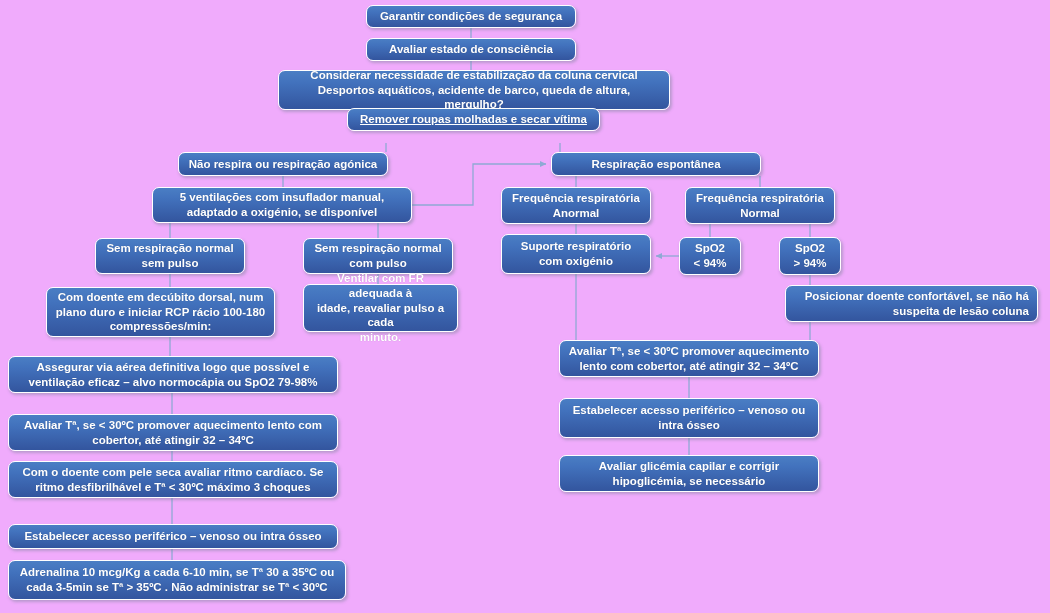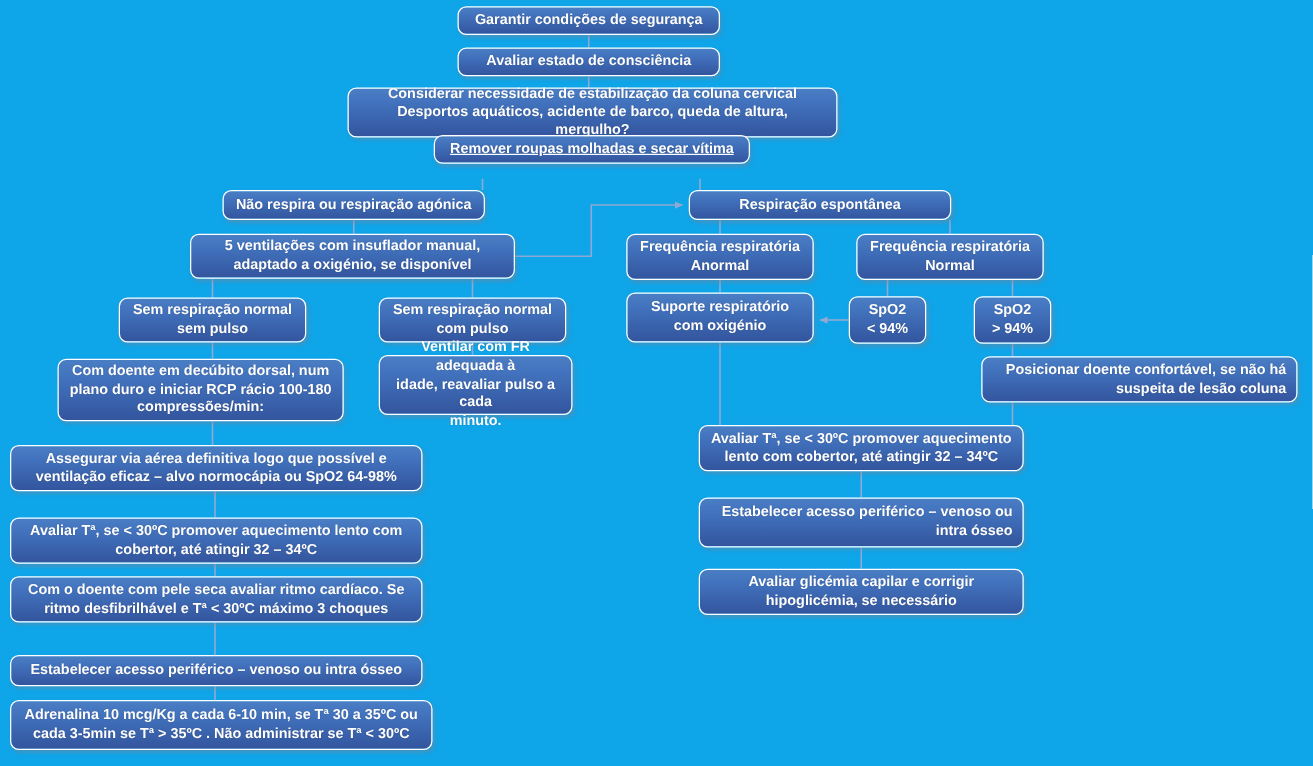--- a/index.html
+++ b/index.html
@@ -4,21 +4,21 @@
 <style>
   html, body {
     margin: 0;
     padding: 0;
     background: #ffffff;
   }
   #canvas {
     position: relative;
     width: 1050px;
     height: 613px;
-    background: #0ea5e9;
+    background: #f0abfc;
     overflow: hidden;
     font-family: "Liberation Sans", sans-serif;
   }
   #connectors {
     position: absolute;
     left: 0;
     top: 0;
     width: 1050px;
     height: 613px;
     pointer-events: none;
@@ -145,31 +145,31 @@
         <span>Ventilar com FR adequada à
 idade, reavaliar pulso a cada
 minuto.</span>
       </div>
       <div class="node" style="left: 785px; top: 285px; width: 253px; height: 37px; text-align: right;">
         <span>Posicionar doente confortável, se não há
 suspeita de lesão coluna</span>
       </div>
       <div class="node" style="left: 8px; top: 356px; width: 330px; height: 37px;">
         <span>Assegurar via aérea definitiva logo que possível e
-ventilação eficaz – alvo normocápia ou SpO2 64-98%</span>
+ventilação eficaz – alvo normocápia ou SpO2 79-98%</span>
       </div>
       <div class="node" style="left: 559px; top: 340px; width: 260px; height: 37px;">
         <span>Avaliar Tª, se &lt; 30ºC promover aquecimento
 lento com cobertor, até atingir 32 – 34ºC</span>
       </div>
       <div class="node" style="left: 8px; top: 414px; width: 330px; height: 37px;">
         <span>Avaliar Tª, se &lt; 30ºC promover aquecimento lento com
 cobertor, até atingir 32 – 34ºC</span>
       </div>
-      <div class="node" style="left: 559px; top: 398px; width: 260px; height: 40px; text-align: right;">
+      <div class="node" style="left: 559px; top: 398px; width: 260px; height: 40px;">
         <span>Estabelecer acesso periférico – venoso ou
 intra ósseo</span>
       </div>
       <div class="node" style="left: 8px; top: 461px; width: 330px; height: 37px;">
         <span>Com o doente com pele seca avaliar ritmo cardíaco. Se
 ritmo desfibrilhável e Tª &lt; 30ºC máximo 3 choques</span>
       </div>
       <div class="node" style="left: 559px; top: 455px; width: 260px; height: 37px;">
         <span>Avaliar glicémia capilar e corrigir
 hipoglicémia, se necessário</span>

